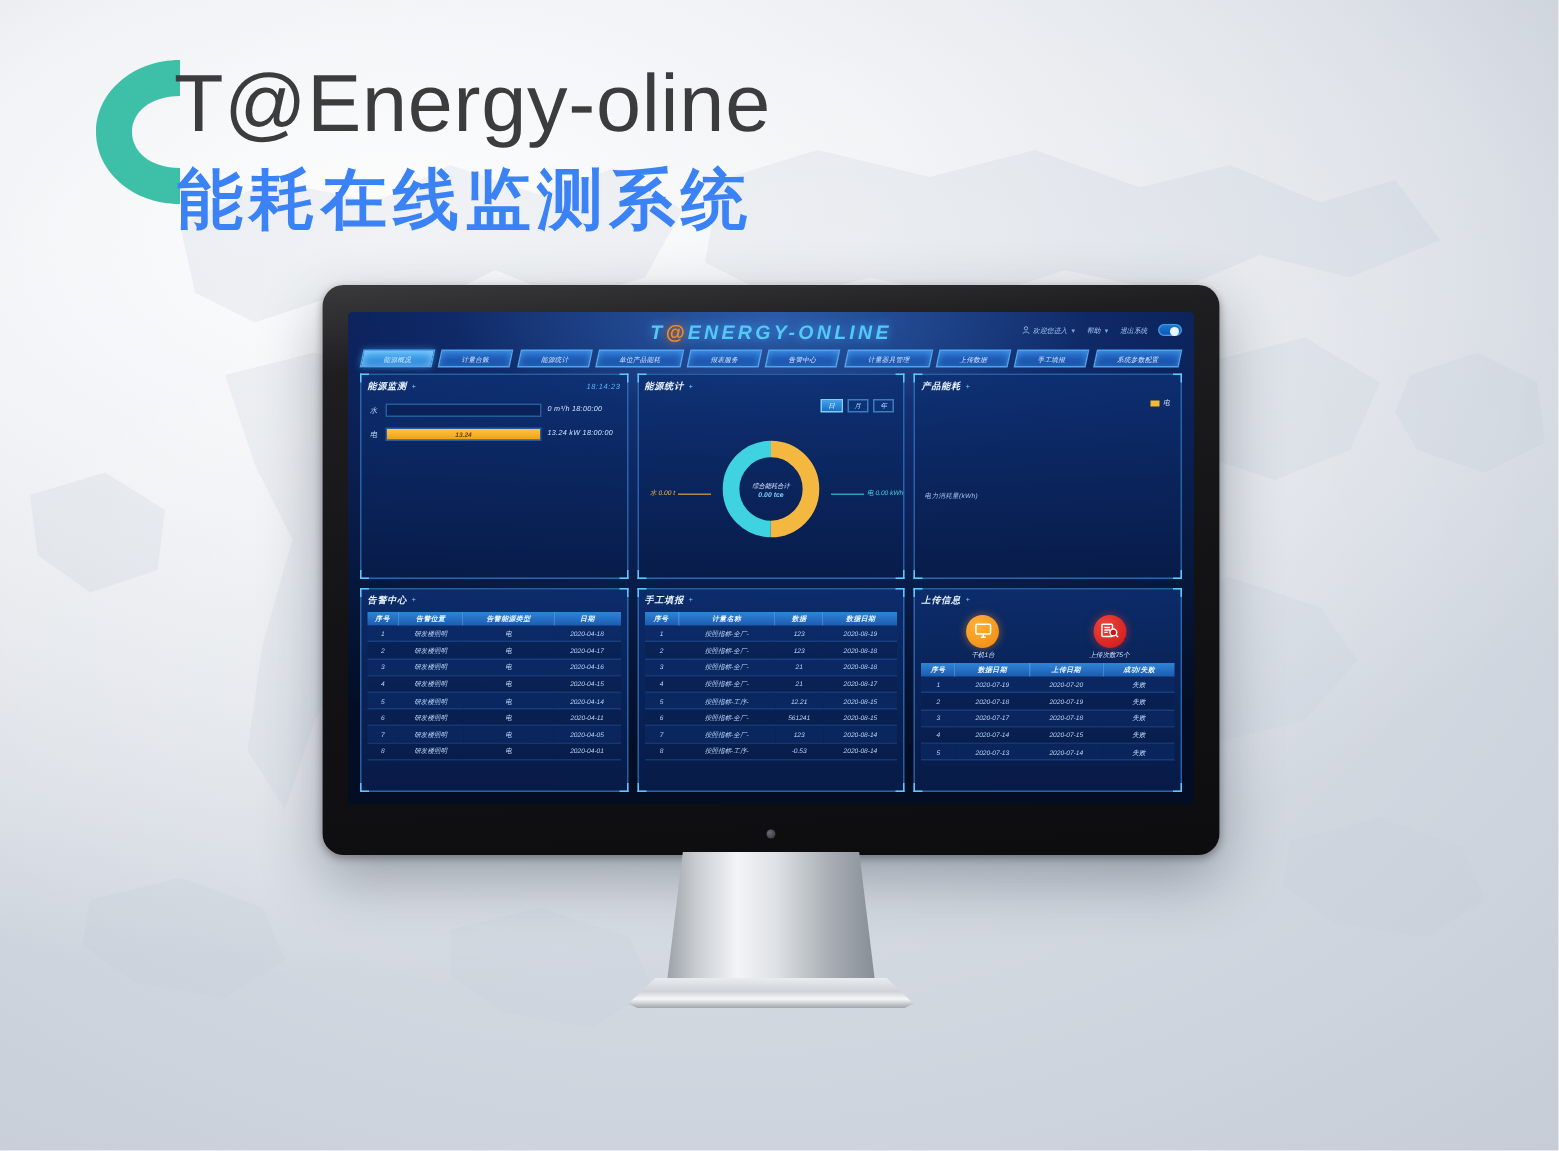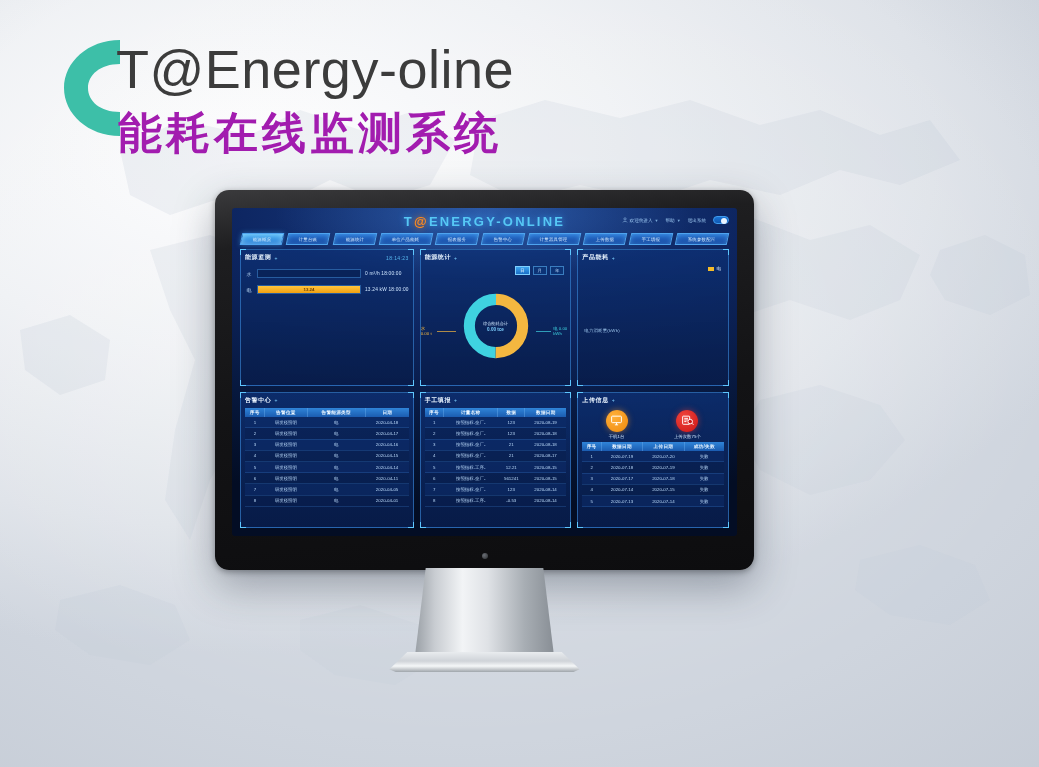--- a/index.html
+++ b/index.html
@@ -30,32 +30,33 @@
     width: 74px; height: 116px;
   }
   .logo-c svg { width: 100%; height: 100%; }
   .title-en {
     position: absolute; left: 64px; top: 16px;
     font-size: 54px; font-weight: 400; color: #3c3c3c;
     letter-spacing: .5px; white-space: nowrap;
   }
   .title-cn {
     position: absolute; left: 66px; top: 82px;
-    font-size: 44px; font-weight: 700; color: #a21caf;
+    font-size: 44px; font-weight: 700; color: #3b82f6;
     letter-spacing: 4px; white-space: nowrap;
   }
 
   
   .monitor { position: absolute; left: 215px; top: 190px; z-index: 5; }
   .bezel {
-    width: 539px; height: 380px; border-radius: 14px;
+    width: 598px; height: 380px; border-radius: 14px;
     background: linear-gradient(175deg,#3a3a3c 0%,#1e1e20 14%,#131315 55%,#0d0d0f 100%);
     box-shadow: 0 16px 40px rgba(40,50,65,.38), 0 2px 6px rgba(0,0,0,.35);
     padding: 18px 17px 34px 17px;
     position: relative;
+    font-style: italic;
   }
   .bezel::after{
     content:""; position:absolute; left:50%; bottom:11px; transform:translateX(-50%);
     width:6px; height:6px; border-radius:50%;
     background: radial-gradient(circle at 35% 35%, #6b6f75, #2a2d31);
   }
   .stand-neck {
     position: absolute; left: 50%; top: 378px; transform: translateX(-50%);
     width: 140px; height: 92px;
     background: linear-gradient(90deg,#9aa0a6 0%, #c8ccd1 14%, #f2f4f6 34%, #dfe2e6 52%, #a8aeb4 78%, #878d94 100%);

